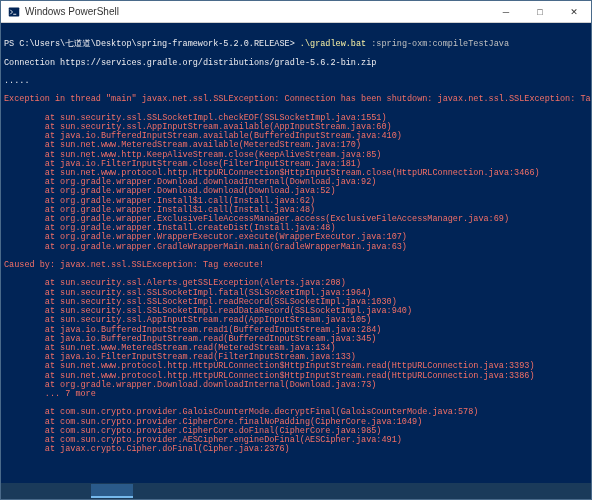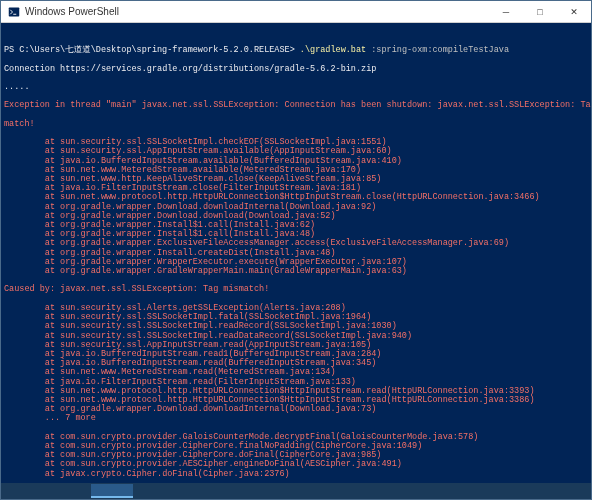--- a/index.html
+++ b/index.html
@@ -54,21 +54,21 @@
   font-size: 9px;
   color: #333;
 }
 .terminal {
   flex: 1;
   background: #012456;
   color: #eeedf0;
   font-family: Consolas, "Courier New", monospace;
   font-size: 8.5px;
   line-height: 9.2px;
-  padding: 14px 3px;
+  padding: 8px 3px;
   overflow: hidden;
   white-space: pre;
   position: relative;
 }
 .line { white-space: pre; }
 .cmd-prefix { color: #eeedf0; }
 .cmd-yellow { color: #f9f1a5; }
 .cmd-grey { color: #c0c0c0; }
 .err { color: #f47067; }
 .taskbar {
@@ -105,23 +105,22 @@
       <div class="tb-btn">□</div>
       <div class="tb-btn close">✕</div>
     </div>
   </div>
 
   <div class="terminal">
 <div class="line"><span class="cmd-prefix">PS C:\Users\七道道\Desktop\spring-framework-5.2.0.RELEASE&gt; </span><span class="cmd-yellow">.\gradlew.bat</span><span class="cmd-grey"> :spring-oxm:compileTestJava</span></div>
 <div class="line">Connection https://services.gradle.org/distributions/gradle-5.6.2-bin.zip</div>
 <div class="line">.....</div>
 <div class="line err">Exception in thread "main" javax.net.ssl.SSLException: Connection has been shutdown: javax.net.ssl.SSLException: Tag mis</div>
-<div class="line err">match!</div>
 <div id="trace1"><div class="line err">        at sun.security.ssl.SSLSocketImpl.checkEOF(SSLSocketImpl.java:1551)</div><div class="line err">        at sun.security.ssl.AppInputStream.available(AppInputStream.java:60)</div><div class="line err">        at java.io.BufferedInputStream.available(BufferedInputStream.java:410)</div><div class="line err">        at sun.net.www.MeteredStream.available(MeteredStream.java:170)</div><div class="line err">        at sun.net.www.http.KeepAliveStream.close(KeepAliveStream.java:85)</div><div class="line err">        at java.io.FilterInputStream.close(FilterInputStream.java:181)</div><div class="line err">        at sun.net.www.protocol.http.HttpURLConnection$HttpInputStream.close(HttpURLConnection.java:3466)</div><div class="line err">        at org.gradle.wrapper.Download.downloadInternal(Download.java:92)</div><div class="line err">        at org.gradle.wrapper.Download.download(Download.java:52)</div><div class="line err">        at org.gradle.wrapper.Install$1.call(Install.java:62)</div><div class="line err">        at org.gradle.wrapper.Install$1.call(Install.java:48)</div><div class="line err">        at org.gradle.wrapper.ExclusiveFileAccessManager.access(ExclusiveFileAccessManager.java:69)</div><div class="line err">        at org.gradle.wrapper.Install.createDist(Install.java:48)</div><div class="line err">        at org.gradle.wrapper.WrapperExecutor.execute(WrapperExecutor.java:107)</div><div class="line err">        at org.gradle.wrapper.GradleWrapperMain.main(GradleWrapperMain.java:63)</div></div>
-<div class="line err">Caused by: javax.net.ssl.SSLException: Tag mismatch!</div>
+<div class="line err">Caused by: javax.net.ssl.SSLException: Tag execute!</div>
 <div id="trace2"><div class="line err">        at sun.security.ssl.Alerts.getSSLException(Alerts.java:208)</div><div class="line err">        at sun.security.ssl.SSLSocketImpl.fatal(SSLSocketImpl.java:1964)</div><div class="line err">        at sun.security.ssl.SSLSocketImpl.readRecord(SSLSocketImpl.java:1030)</div><div class="line err">        at sun.security.ssl.SSLSocketImpl.readDataRecord(SSLSocketImpl.java:940)</div><div class="line err">        at sun.security.ssl.AppInputStream.read(AppInputStream.java:105)</div><div class="line err">        at java.io.BufferedInputStream.read1(BufferedInputStream.java:284)</div><div class="line err">        at java.io.BufferedInputStream.read(BufferedInputStream.java:345)</div><div class="line err">        at sun.net.www.MeteredStream.read(MeteredStream.java:134)</div><div class="line err">        at java.io.FilterInputStream.read(FilterInputStream.java:133)</div><div class="line err">        at sun.net.www.protocol.http.HttpURLConnection$HttpInputStream.read(HttpURLConnection.java:3393)</div><div class="line err">        at sun.net.www.protocol.http.HttpURLConnection$HttpInputStream.read(HttpURLConnection.java:3386)</div><div class="line err">        at org.gradle.wrapper.Download.downloadInternal(Download.java:73)</div><div class="line err">        ... 7 more</div></div>
 <div id="trace3"><div class="line err">        at com.sun.crypto.provider.GaloisCounterMode.decryptFinal(GaloisCounterMode.java:578)</div><div class="line err">        at com.sun.crypto.provider.CipherCore.finalNoPadding(CipherCore.java:1049)</div><div class="line err">        at com.sun.crypto.provider.CipherCore.doFinal(CipherCore.java:985)</div><div class="line err">        at com.sun.crypto.provider.AESCipher.engineDoFinal(AESCipher.java:491)</div><div class="line err">        at javax.crypto.Cipher.doFinal(Cipher.java:2376)</div></div>
 
   </div>
 
   <div class="taskbar">
     <div class="taskbar-item"></div>
   </div>
 </div>
 

